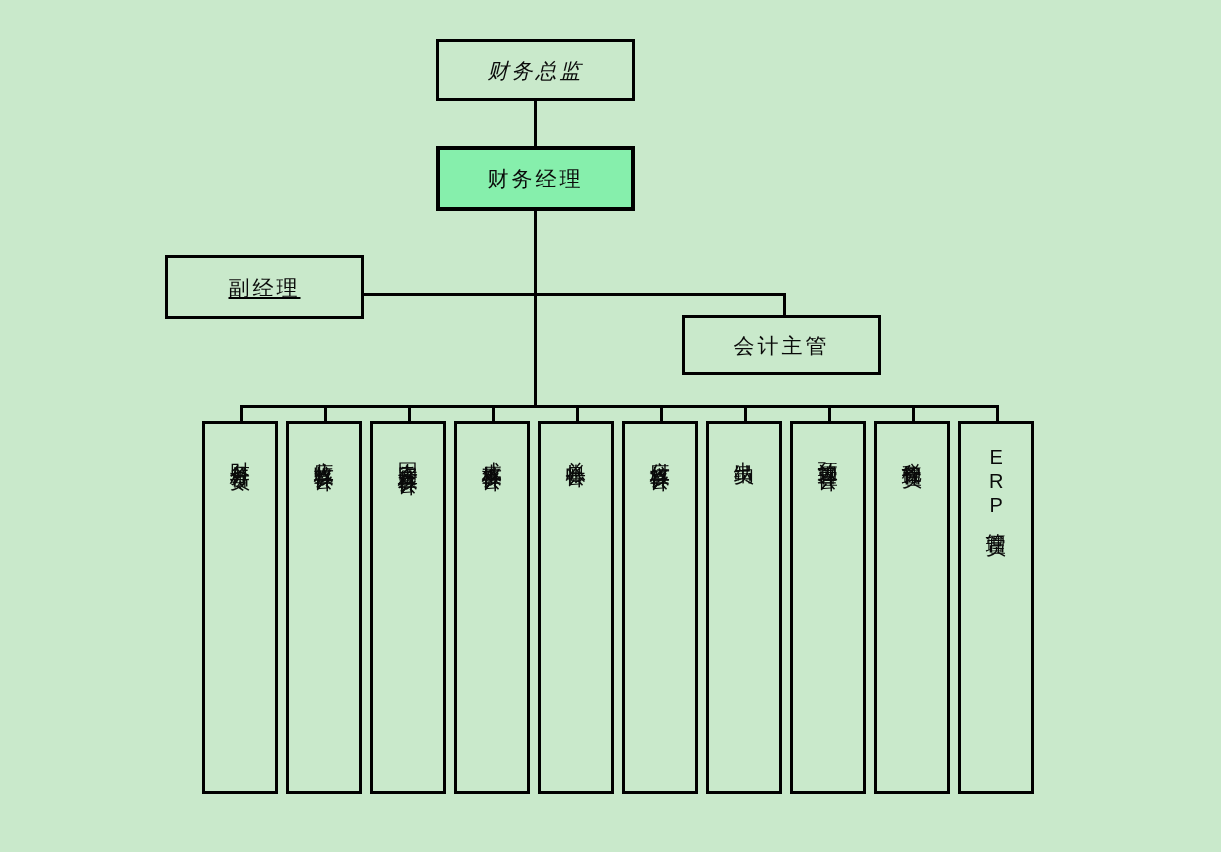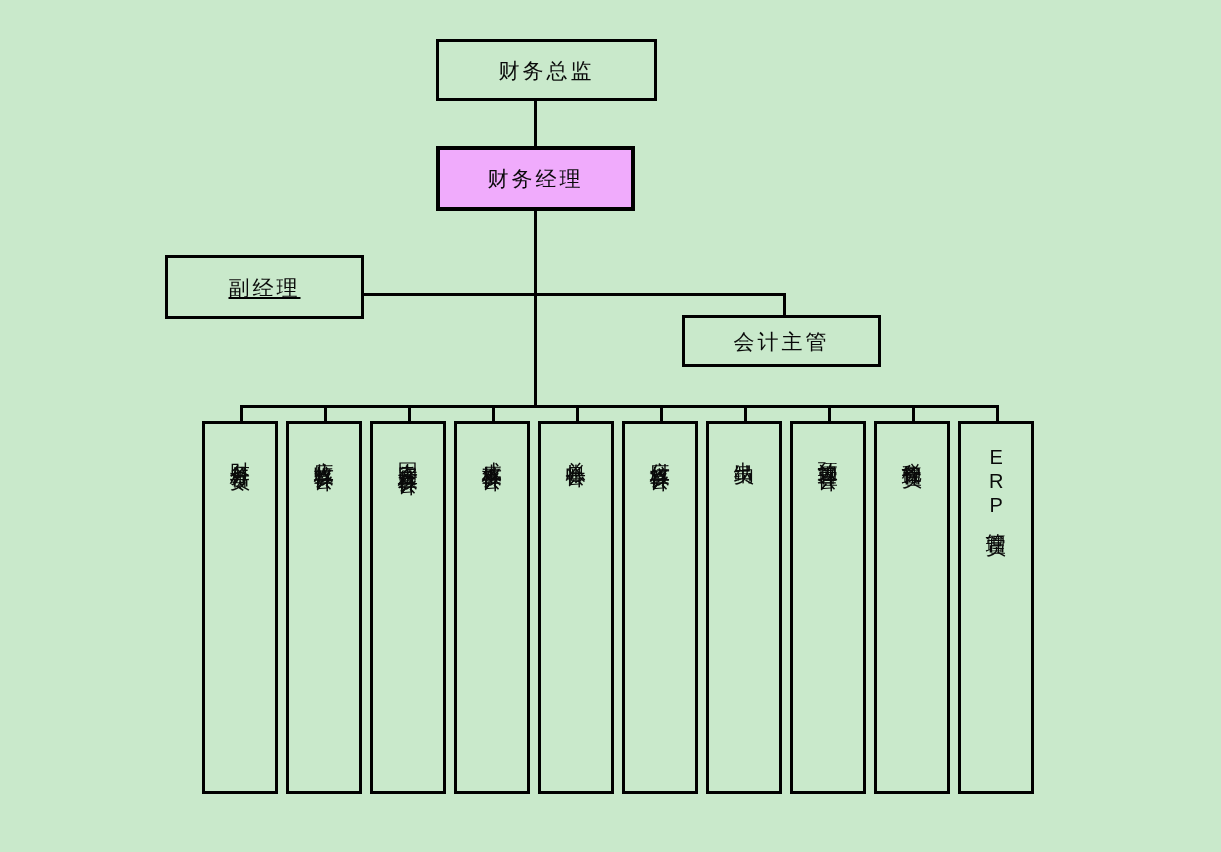--- a/index.html
+++ b/index.html
@@ -23,21 +23,21 @@
   .node {
     position: absolute;
     box-sizing: border-box;
     border: 3px solid #000;
     background: transparent;
     display: flex;
     align-items: center;
     justify-content: center;
   }
   .node.filled {
-    background: #f0abfc;
+    background: #86efac;
     border-width: 4px;
     text-align: center;
   }
   .node .node-label {
     font-size: 21px;
     letter-spacing: 3px;
     color: #0a0a0a;
     white-space: nowrap;
     line-height: 1;
   }
@@ -71,41 +71,41 @@
     background: #000;
   }
   .conn.v { width: 3px; }
   .conn.h { height: 3px; }
 </style>
 </head>
 <body>
 
 <div id="chart-root">
 
-  <div class="node" style="left:436px; top:39px; width:221px; height:62px;">
+  <div class="node" style="left:436px; top:39px; width:199px; height:62px;font-style:italic;">
     <span class="node-label">财务总监</span>
   </div>
 
   <div class="conn v" style="left:534px; top:101px; height:45px;"></div>
 
   <div class="node filled" style="left:436px; top:146px; width:199px; height:65px;">
     <span class="node-label">财务经理</span>
   </div>
 
   <div class="conn v" style="left:534px; top:211px; height:197px;"></div>
 
   <div class="node" style="left:165px; top:255px; width:199px; height:64px;text-decoration:underline;">
     <span class="node-label">副经理</span>
   </div>
 
   <div class="conn h" style="left:364px; top:293px; width:422px;"></div>
 
   <div class="conn v" style="left:783px; top:293px; height:22px;"></div>
 
-  <div class="node" style="left:682px; top:315px; width:199px; height:52px;">
+  <div class="node" style="left:682px; top:315px; width:199px; height:60px;">
     <span class="node-label">会计主管</span>
   </div>
 
   <div class="conn h" style="left:240px; top:405px; width:758px;"></div>
 
   <div class="conn v" style="left:240px; top:405px; height:18px;"></div>
   <div class="conn v" style="left:324px; top:405px; height:18px;"></div>
   <div class="conn v" style="left:408px; top:405px; height:18px;"></div>
   <div class="conn v" style="left:492px; top:405px; height:18px;"></div>
   <div class="conn v" style="left:576px; top:405px; height:18px;"></div>

